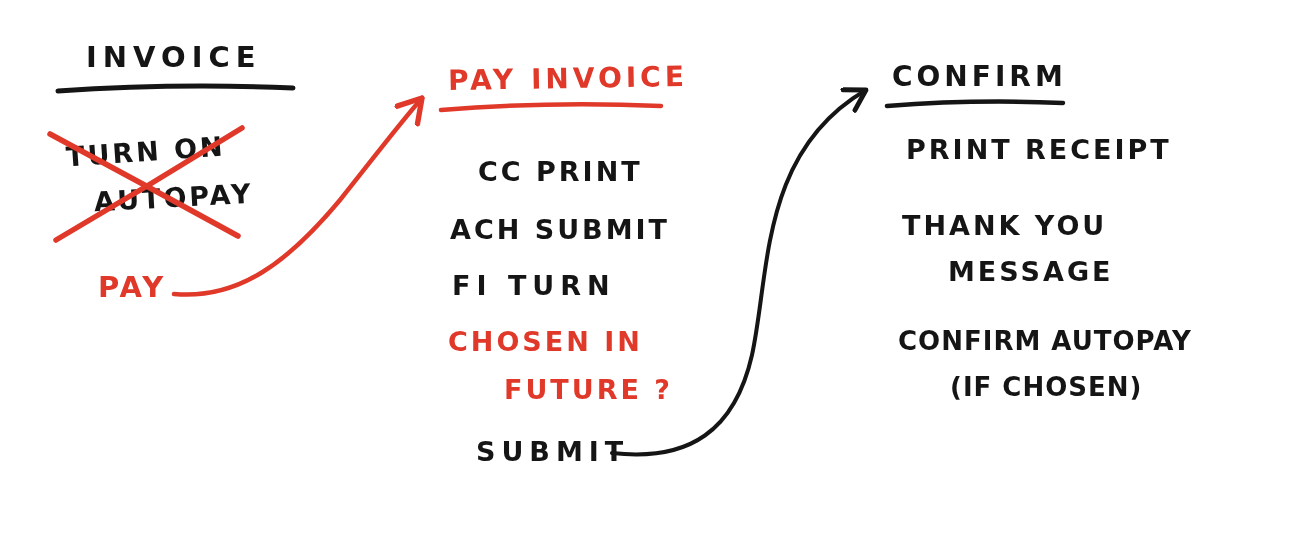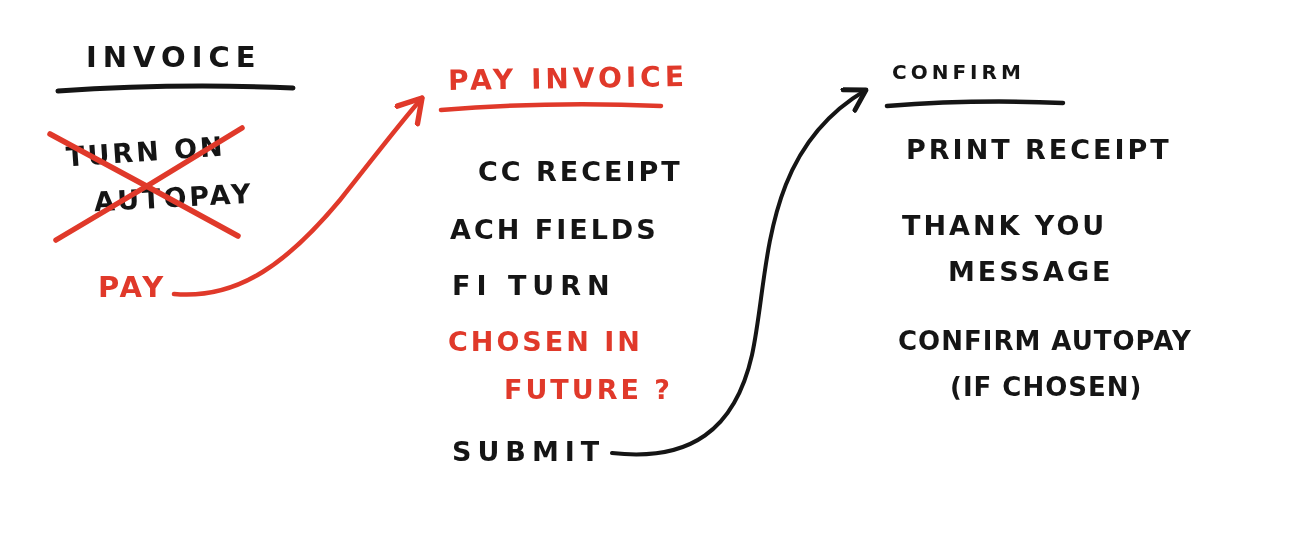--- a/index.html
+++ b/index.html
@@ -46,35 +46,35 @@
     <div class="note" style="left:66px; top:136px; transform:rotate(-4deg);">TURN ON</div>
 
     <div class="note" style="left:94px; top:182px; transform:rotate(-3deg);">AUTOPAY</div>
 
     <div class="note accent" style="left:98px; top:270px; font-size:29px;">PAY</div>
   </div>
 
   <div>
     <div class="note accent title" style="left:448px; top:62px; font-size:28px; letter-spacing:4px; transform:rotate(-1deg);">PAY INVOICE</div>
 
-    <div class="note" style="left:478px; top:156px;">CC RECEIPT</div>
+    <div class="note" style="left:478px; top:156px;">CC PRINT</div>
 
-    <div class="note" style="left:450px; top:214px;">ACH FIELDS</div>
+    <div class="note" style="left:450px; top:214px;">ACH SUBMIT</div>
 
     <div class="note" style="left:452px; top:270px; letter-spacing:6px;">FI TURN</div>
 
     <div class="note accent" style="left:448px; top:326px;">CHOSEN IN</div>
 
     <div class="note accent" style="left:504px; top:374px;">FUTURE ?</div>
 
-    <div class="note" style="left:452px; top:436px; letter-spacing:6px;">SUBMIT</div>
+    <div class="note" style="left:476px; top:436px; letter-spacing:6px;">SUBMIT</div>
   </div>
 
   <div>
-    <div class="note title" style="left:892px; top:60px; font-size:20px; letter-spacing:4px;">CONFIRM</div>
+    <div class="note title" style="left:892px; top:60px; font-size:28px; letter-spacing:4px;">CONFIRM</div>
 
     <div class="note" style="left:906px; top:134px;">PRINT RECEIPT</div>
 
     <div class="note" style="left:902px; top:210px;">THANK YOU</div>
 
     <div class="note" style="left:948px; top:256px;">MESSAGE</div>
 
     <div class="note" style="left:898px; top:326px; font-size:26px; letter-spacing:1px;">CONFIRM AUTOPAY</div>
 
     <div class="note" style="left:950px; top:372px; font-size:26px; letter-spacing:1px;">(IF CHOSEN)</div>

